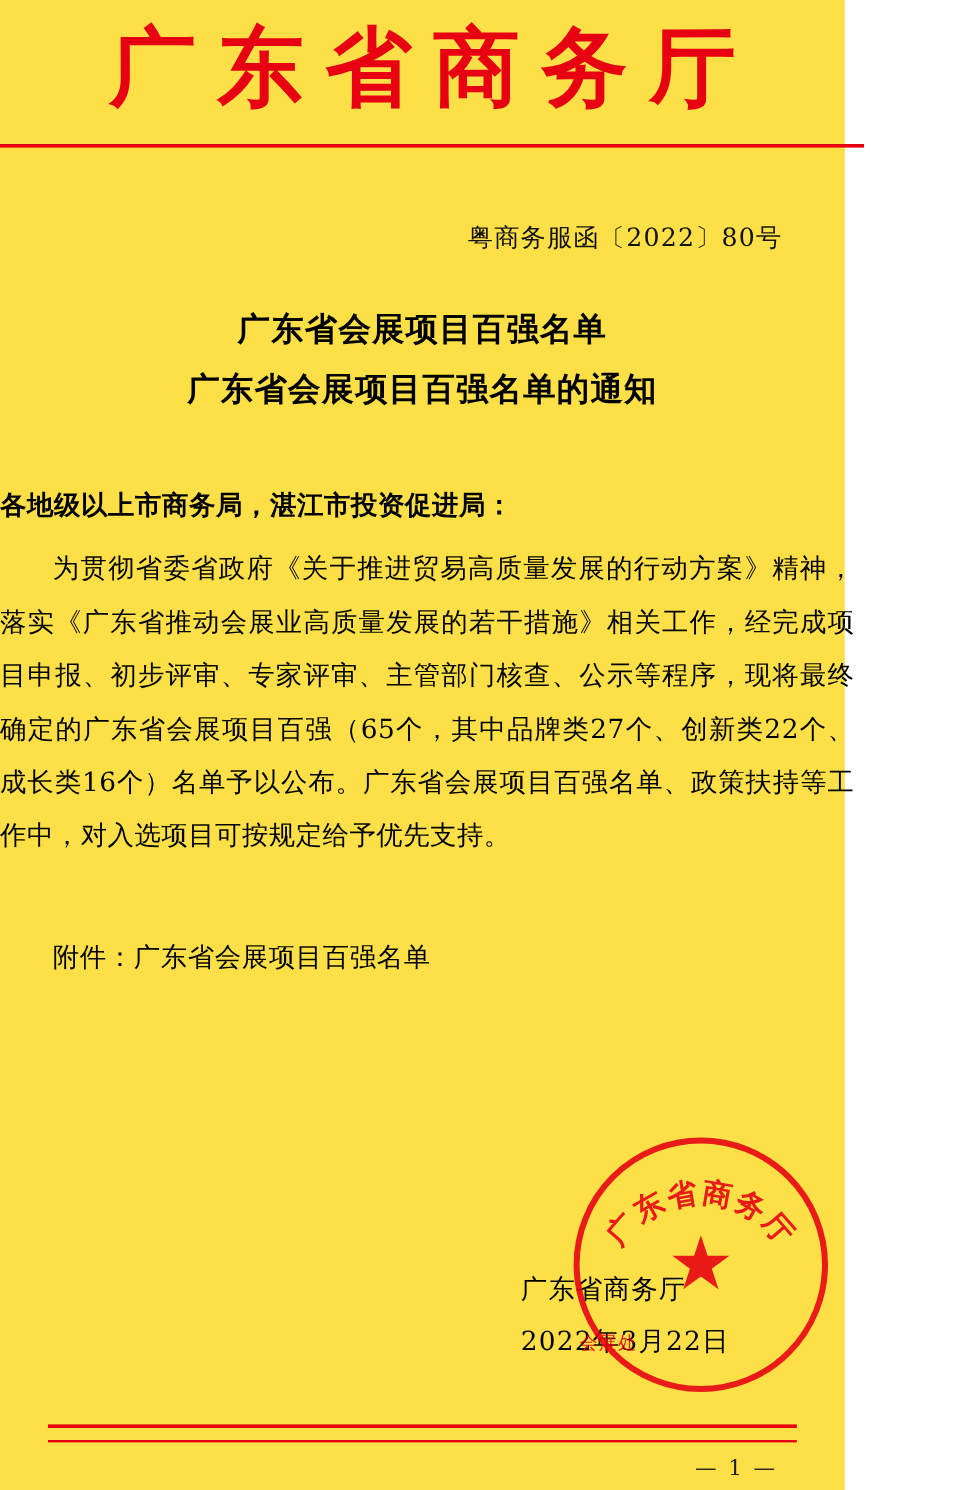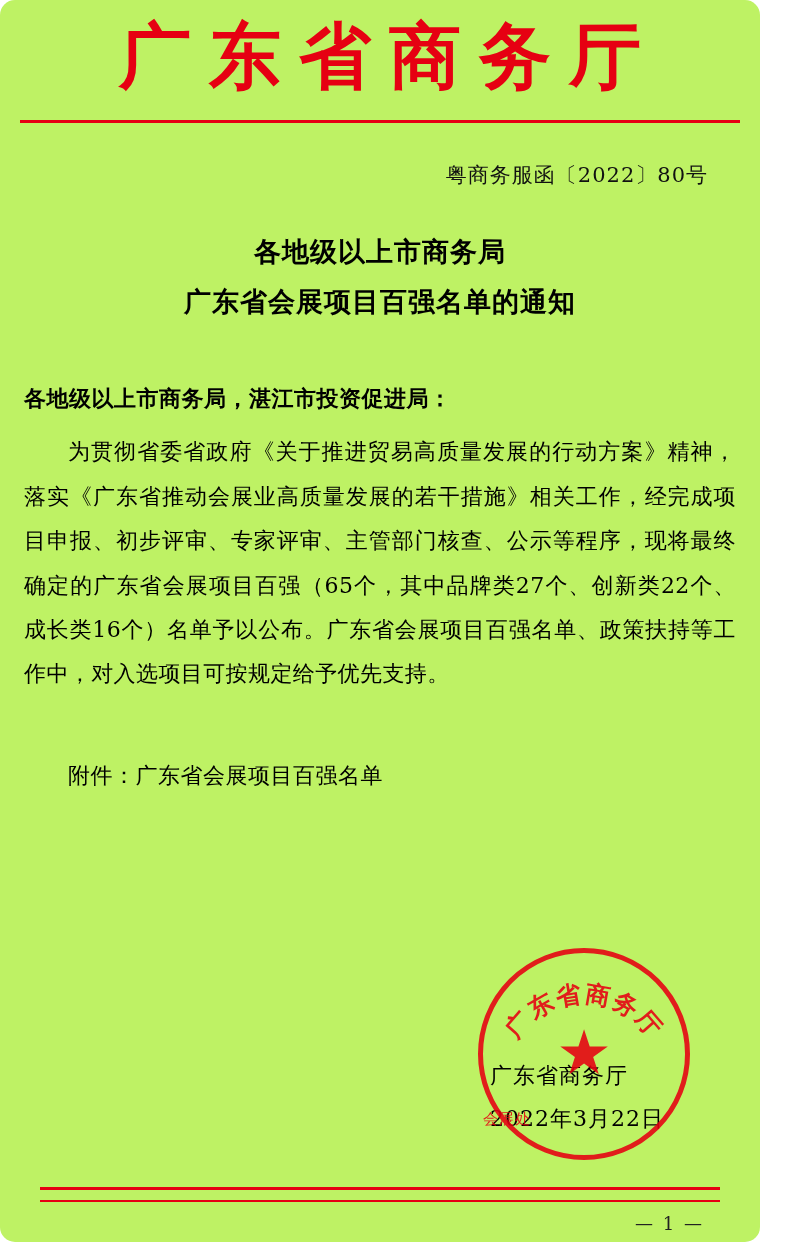--- a/index.html
+++ b/index.html
@@ -12,24 +12,23 @@
     width: 800px;
     height: 1242px;
     position: relative;
     font-family: "DejaVu Serif", "Liberation Serif", serif;
     color: #000;
     overflow: hidden;
   }
 
   .page {
     position: relative;
-    width: 760px;
+    width: 704px;
     height: 1242px;
-    background: #bef264;
-    border-radius: 15px;
+    background: #fde047;
   }
 
   
   .masthead {
     padding-top: 18px;
     text-align: center;
   }
   .masthead-title {
     color: #e60012;
     font-family: "DejaVu Serif", "Liberation Serif", serif;
@@ -42,21 +41,21 @@
   }
   .masthead-rule {
     margin: 26px auto 0;
     width: 720px;
     height: 3px;
     background: #e60012;
   }
 
   
   .doc-number {
-    margin-top: 38px;
+    margin-top: 61px;
     padding-right: 52px;
     text-align: right;
     font-size: 21px;
     letter-spacing: 1px;
     color: #111;
   }
 
   
   .doc-title {
     margin-top: 38px;
@@ -189,21 +188,21 @@
 <div class="page">
 
   <div class="masthead">
     <div class="masthead-title">广东省商务厅</div>
     <div class="masthead-rule"></div>
   </div>
 
   <div class="doc-number">粤商务服函〔2022〕80号</div>
 
   <div class="doc-title">
-    <span class="doc-title-line">各地级以上市商务局</span>
+    <span class="doc-title-line">广东省会展项目百强名单</span>
     <span class="doc-title-line">广东省会展项目百强名单的通知</span>
   </div>
 
   <div class="body-wrap">
     <div class="salutation">各地级以上市商务局，湛江市投资促进局：</div>
     <div class="para">为贯彻省委省政府《关于推进贸易高质量发展的行动方案》精神，落实《广东省推动会展业高质量发展的若干措施》相关工作，经完成项目申报、初步评审、专家评审、主管部门核查、公示等程序，现将最终确定的广东省会展项目百强（65个，其中品牌类27个、创新类22个、成长类16个）名单予以公布。广东省会展项目百强名单、政策扶持等工作中，对入选项目可按规定给予优先支持。</div>
     <div class="attachment">附件：广东省会展项目百强名单</div>
   </div>
 
   <div class="seal">

